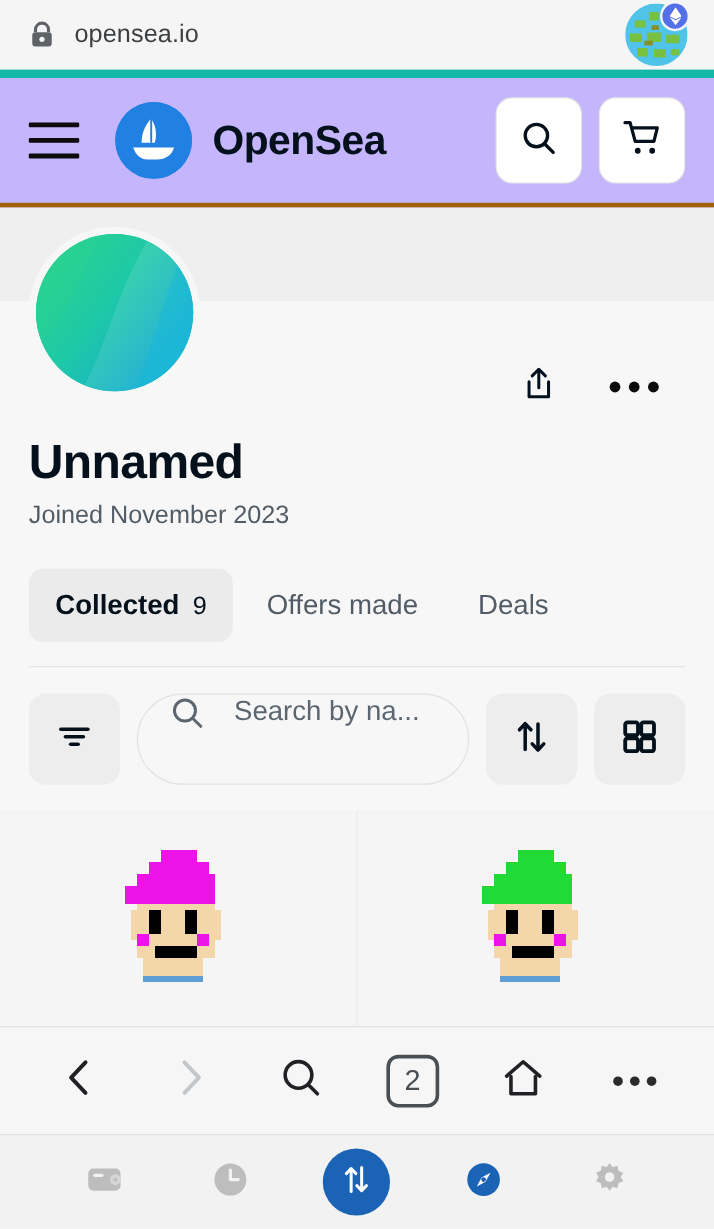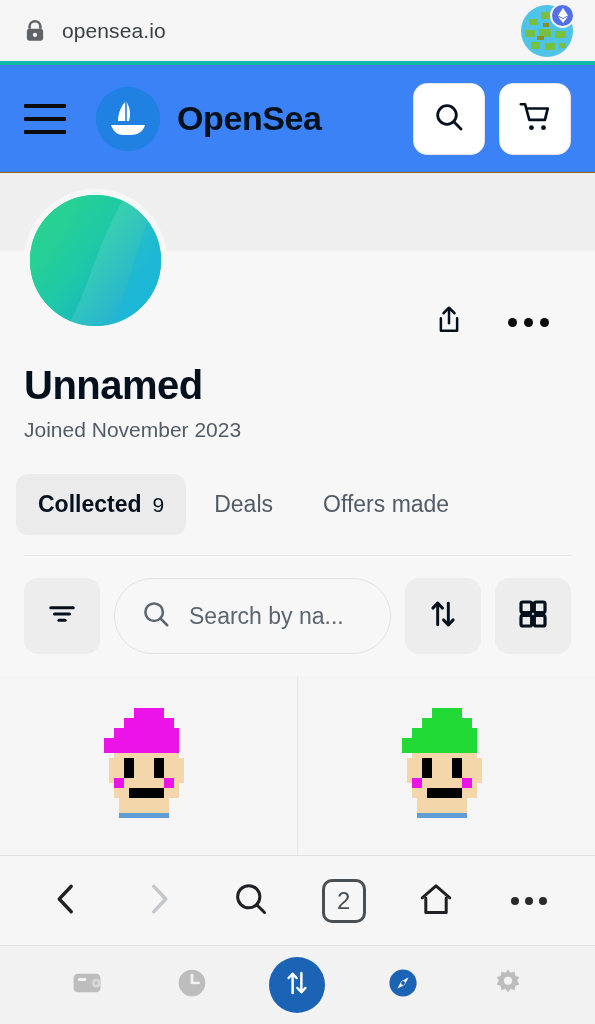--- a/index.html
+++ b/index.html
@@ -8,40 +8,40 @@
     font-family: "Liberation Sans", sans-serif;
     background: #f7f7f7;
     overflow: hidden;
   }
   .screen { width: 595px; height: 1024px; position: relative; display: flex; flex-direction: column; }
 
   
   .urlbar {
     height: 65px; flex: 0 0 65px;
     background: #f5f5f5;
-    border-bottom: 4px solid #14b8a6;
+    border-bottom: 7px solid #14b8a6;
     display: flex; align-items: center;
     padding: 0 22px;
   }
   .lock-icon { width: 26px; height: 26px; flex: 0 0 26px; margin-right: 14px; }
   .url-text { font-size: 21px; color: #3c4043; letter-spacing: .1px; }
   .favicon-wrap { margin-left: auto; position: relative; width: 52px; height: 52px; }
   .favicon { width: 52px; height: 52px; border-radius: 50%; overflow: hidden; position: relative; }
   .eth-badge {
     position: absolute; right: -2px; top: -2px;
     width: 25px; height: 25px; border-radius: 50%;
     background: #5470e8; display: flex; align-items: center; justify-content: center;
     border: 2px solid #f5f5f5;
   }
 
   
   .os-header {
     height: 108px; flex: 0 0 108px;
-    background: #3b82f6;
-    border-bottom: 1px solid #a16207;
+    background: #c4b5fd;
+    border-bottom: 4px solid #a16207;
     display: flex; align-items: center;
     padding: 0 24px;
   }
   .hamburger { width: 42px; height: 30px; display: flex; flex-direction: column; justify-content: space-between; cursor: pointer; }
   .hamburger i { display: block; height: 4px; background: #0c0c0d; border-radius: 1px; }
   .os-logo-wrap { display: flex; align-items: center; margin-left: 30px; }
   .os-mark { width: 64px; height: 64px; border-radius: 50%; background: #2081e2; display: flex; align-items: center; justify-content: center; }
   .os-name { font-size: 34px; font-weight: bold; color: #04111d; margin-left: 17px; letter-spacing: -.4px; }
   .hdr-btns { margin-left: auto; display: flex; gap: 14px; }
   .hdr-btn {
@@ -61,40 +61,40 @@
   }
   .avatar-inner { width: 100%; height: 100%; position: relative; }
   .prof-actions { display: flex; justify-content: flex-end; align-items: center; gap: 44px; padding-top: 32px; padding-right: 22px; height: 110px; }
   .icon-btn { cursor: pointer; display: flex; align-items: center; justify-content: center; }
   .dots { display: flex; gap: 7px; }
   .dots span { width: 9px; height: 9px; border-radius: 50%; background: #0c0c0d; display: block; }
   .prof-name { font-size: 40px; font-weight: bold; color: #04111d; letter-spacing: -.5px; margin-top: 2px; }
   .prof-joined { font-size: 21px; color: #525c66; margin-top: 10px; }
 
   
-  .tabs { display: flex; align-items: center; padding: 0 16px; margin-top: 32px; gap: 6px; flex: 0 0 auto; }
+  .tabs { display: flex; align-items: center; padding: 0 24px; margin-top: 32px; gap: 6px; flex: 0 0 auto; }
   .tab {
     padding: 17px 22px; border-radius: 12px; cursor: pointer;
     font-size: 23px; color: #525c66; white-space: nowrap;
     display: flex; align-items: baseline; gap: 11px;
   }
   .tab.active { background: #ebebeb; color: #04111d; font-weight: bold; }
   .tab-count { font-size: 21px; font-weight: normal; color: #04111d; }
   .tabs-rule { height: 1px; background: #e6e6e6; margin: 20px 24px 0; }
 
   
   .toolbar { display: flex; align-items: center; gap: 14px; padding: 22px 24px 0; flex: 0 0 auto; }
   .sq-btn {
     width: 76px; height: 76px; border-radius: 14px; background: #ededed;
     display: flex; align-items: center; justify-content: center; cursor: pointer; flex: 0 0 76px;
   }
   .search-box {
     flex: 1 1 auto; height: 76px; border-radius: 38px;
     border: 1px solid #e2e2e2; background: #f7f7f7;
-    display: flex; align-items: center; padding: 0 26px; gap: 18px; cursor: text;
+    display: flex; padding: 0 26px; gap: 24px; cursor: text;
   }
   .search-ph { font-size: 23px; color: #5c6670; white-space: nowrap; }
 
   
   .grid { display: flex; gap: 1px; margin-top: 22px; flex: 1 1 auto; overflow: hidden; background: #e9e9e9; }
   .card { flex: 1 1 0; background: #f5f5f5; display: flex; align-items: flex-start; justify-content: center; padding-top: 22px; overflow: hidden; }
   .punk { width: 120px; position: relative; image-rendering: pixelated; }
 
   
   .browser-nav {
@@ -235,24 +235,24 @@
     <div class="prof-name">Unnamed</div>
     <div class="prof-joined">Joined November 2023</div>
   </div>
 
   <div class="tabs">
     <div class="tab active">
       <span>Collected</span>
       <span class="tab-count">9</span>
     </div>
     <div class="tab">
+      <span>Offers made</span>
+    </div>
+    <div class="tab">
       <span>Deals</span>
-    </div>
-    <div class="tab">
-      <span>Offers made</span>
     </div>
   </div>
   <div class="tabs-rule"></div>
 
   <div class="toolbar">
     <div class="sq-btn">
       <span>
         <svg viewBox="0 0 24 24" width="30" height="30">
           <line x1="3" y1="7" x2="21" y2="7" stroke="#04111d" stroke-width="2.4" stroke-linecap="round"></line>
           <line x1="6" y1="12" x2="18" y2="12" stroke="#04111d" stroke-width="2.4" stroke-linecap="round"></line>

